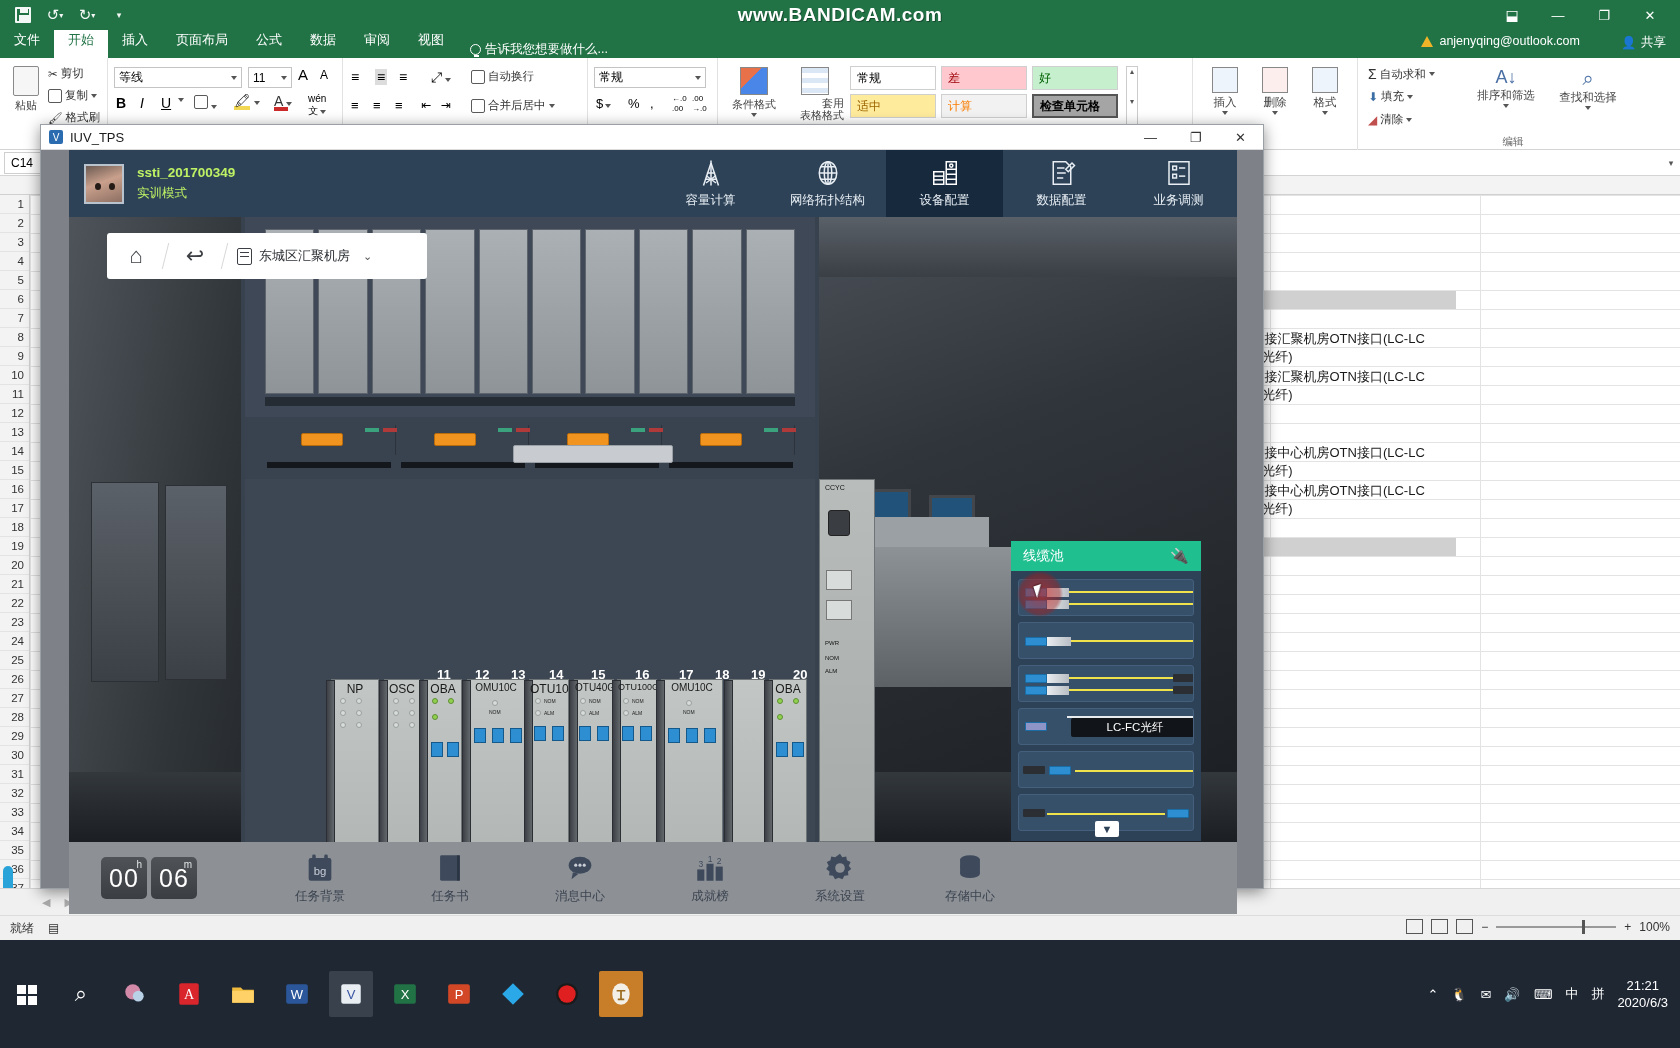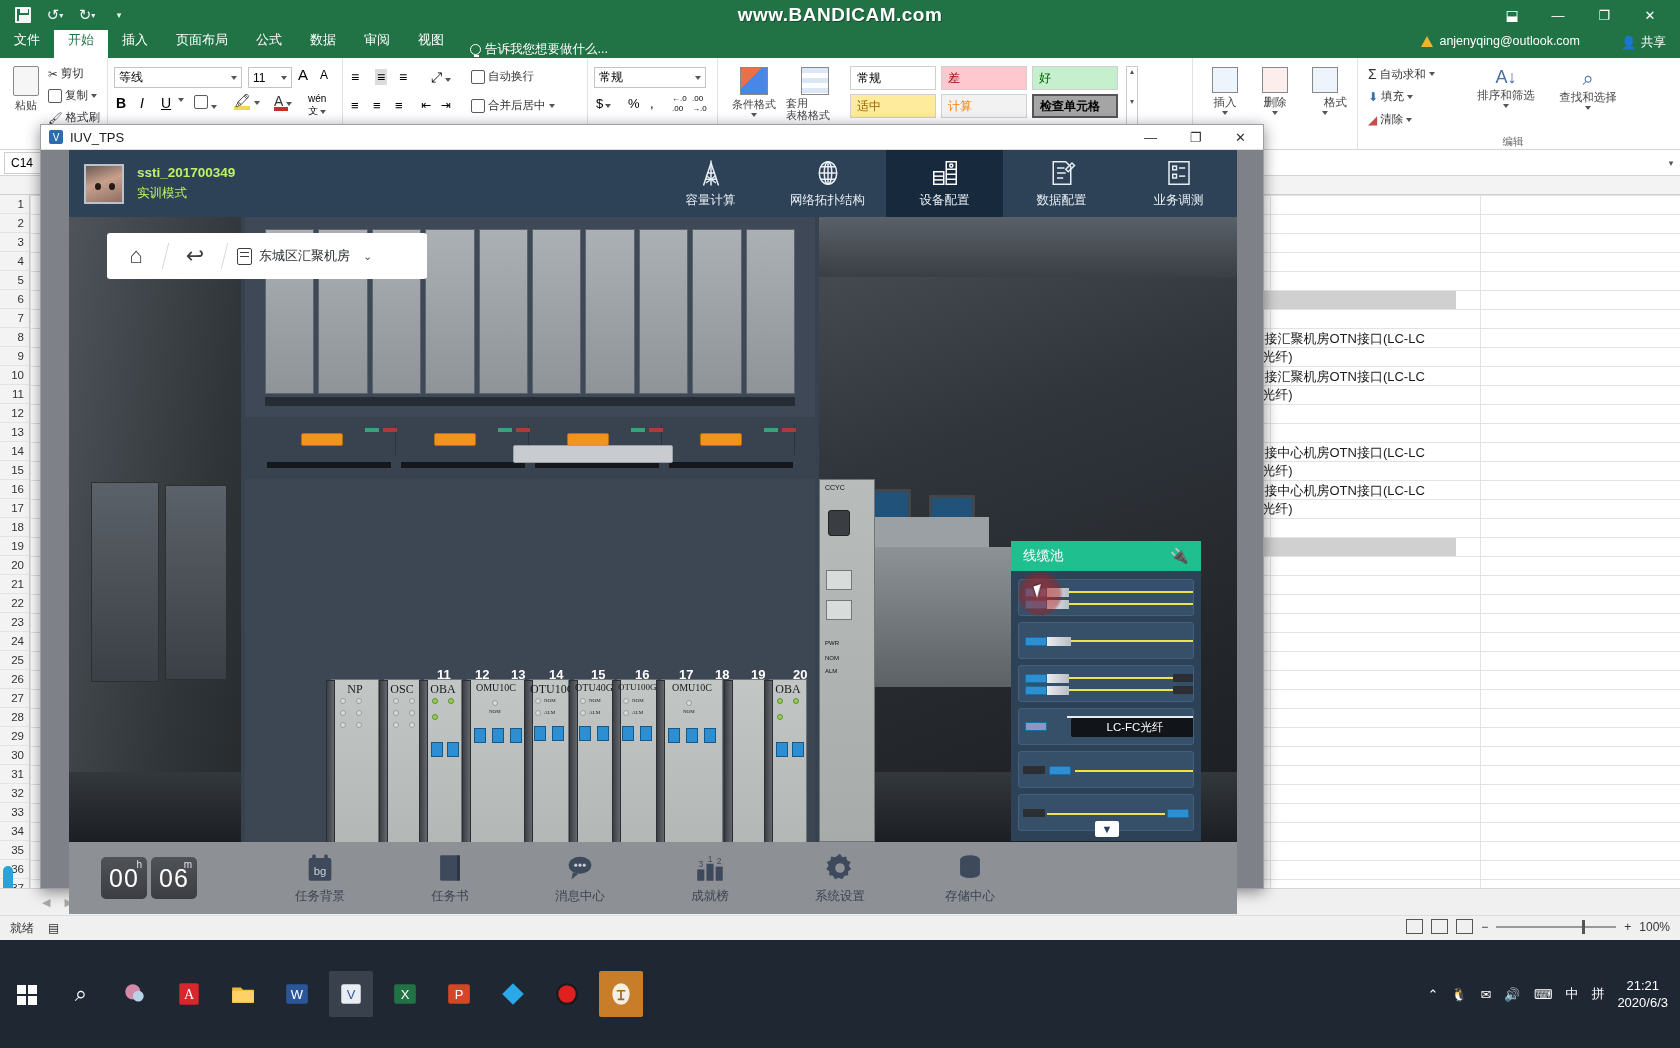--- a/index.html
+++ b/index.html
@@ -149,21 +149,21 @@
 
   .fan-row { position:absolute; left:18px; top:208px; width:534px; height:30px; display:flex; }
   .fan-unit { width:133px; height:30px; position:relative; border-right:1px solid #2c333d; }
   .fan-orange { position:absolute; left:38px; top:8px; width:42px; height:13px; background:#f0941f; border:1px solid #b86c0d; border-radius:2px; }
   .fan-led-g { position:absolute; left:102px; top:3px; width:14px; height:4px; background:#3aa37e; }
   .fan-led-r { position:absolute; left:120px; top:3px; width:14px; height:4px; background:#b03a3a; }
   .blackbar { position:absolute; top:245px; height:6px; background:#14181d; }
 
   .slotnums { position:absolute; left:172px; top:450px; width:578px; height:14px; }
   .slotnum { position:absolute; color:#fff; font-size:13px; font-weight:bold; }
-  .card { position:absolute; background:linear-gradient(180deg,#c2c7c5,#b2b7b5); border:1px solid #6f7577;font-family:Liberation Serif, serif; }
+  .card { position:absolute; background:linear-gradient(180deg,#c2c7c5,#b2b7b5); border:1px solid #6f7577; }
   .card-label { position:absolute; left:0; width:100%; text-align:center; font-size:12px; color:#1a1a1a; }
   .card-handle { position:absolute; width:9px; top:0; bottom:0; background:linear-gradient(90deg,#3c4046,#63686d); border:1px solid #2b2e32; }
   .led { position:absolute; width:6px; height:6px; border-radius:50%; background:#8fd14f; border:1px solid #5f8f32; }
   .led.dk { background:#d7dbd9; border-color:#9aa09e; }
   .lcport { position:absolute; width:12px; height:15px; background:#2d8fd1; border:1px solid #15588a; }
   .tinytext { position:absolute; font-size:5px; color:#1a1a1a; }
 
   .cciscol { position:absolute; left:750px; top:262px; width:56px; height:363px; background:linear-gradient(180deg,#b8bdbb,#a7acaa); border:1px solid #6f7577; }
 
   .scrollbar-top { position:absolute; left:444px; top:228px; width:160px; height:18px; background:#c8ccd0; border:1px solid #9aa0a6; border-radius:2px;}
@@ -329,21 +329,21 @@
       <div style="position:absolute;left:84px;top:36px;font-size:8px;line-height:10px">←.0<br>.00</div>
       <div style="position:absolute;left:104px;top:36px;font-size:8px;line-height:10px">.00<br>→.0</div>
     </div>
 
     <div class="rgroup" style="left:718px;width:475px">
       <div style="position:absolute;left:8px;top:9px;width:56px;text-align:center">
         <div style="width:28px;height:28px;margin:0 auto;border:1.4px solid #888;background:linear-gradient(135deg,#e8714a 40%,#4a86e8 40%)"></div>
         <div style="font-size:11px;color:#444;margin-top:2px">条件格式</div>
         <div class="caret" style="margin:1px auto 0"></div>
       </div>
-      <div style="position:absolute;left:68px;top:9px;width:58px;text-align:left">
+      <div style="position:absolute;left:68px;top:9px;width:58px;text-align:right">
         <div style="width:28px;height:28px;margin:0 auto;border:1.4px solid #888;background:repeating-linear-gradient(180deg,#dbe7f5 0 5px,#fff 5px 10px)"></div>
         <div style="font-size:11px;color:#444;margin-top:2px;line-height:12px;white-space:pre-line">套用
 表格格式</div>
       </div>
       <div style="position:absolute;left:132px;top:8px;width:270px">
         <div style="display:flex;gap:5px">
           <div class="style-cell" style="width:86px;background:#fff;color:#000">常规</div>
           <div class="style-cell" style="width:86px;background:#ffc7ce;color:#9c0006">差</div>
           <div class="style-cell" style="width:86px;background:#c6efce;color:#006100">好</div>
         </div>
@@ -364,21 +364,21 @@
       <div style="position:absolute;left:10px;top:9px;width:44px;text-align:center">
         <div style="width:26px;height:26px;margin:0 auto;border:1.4px solid #888;background:#eef4fb"></div>
         <div style="font-size:11.5px;color:#444;margin-top:2px">插入</div>
         <div class="caret" style="margin:1px auto 0"></div>
       </div>
       <div style="position:absolute;left:60px;top:9px;width:44px;text-align:center">
         <div style="width:26px;height:26px;margin:0 auto;border:1.4px solid #888;background:#fdeeee"></div>
         <div style="font-size:11.5px;color:#444;margin-top:2px">删除</div>
         <div class="caret" style="margin:1px auto 0"></div>
       </div>
-      <div style="position:absolute;left:110px;top:9px;width:44px;text-align:right">
+      <div style="position:absolute;left:110px;top:9px;width:44px;text-align:center">
         <div style="width:26px;height:26px;margin:0 auto;border:1.4px solid #888;background:#eef4fb"></div>
         <div style="font-size:11.5px;color:#444;margin-top:2px">格式</div>
         <div class="caret" style="margin:1px auto 0"></div>
       </div>
     </div>
 
     <div class="rgroup" style="left:1358px;width:322px;border-right:none">
       <div style="position:absolute;left:10px;top:8px" class="mini-btn">
         <span style="font-size:14px">Σ</span>
         <span>自动求和</span>

